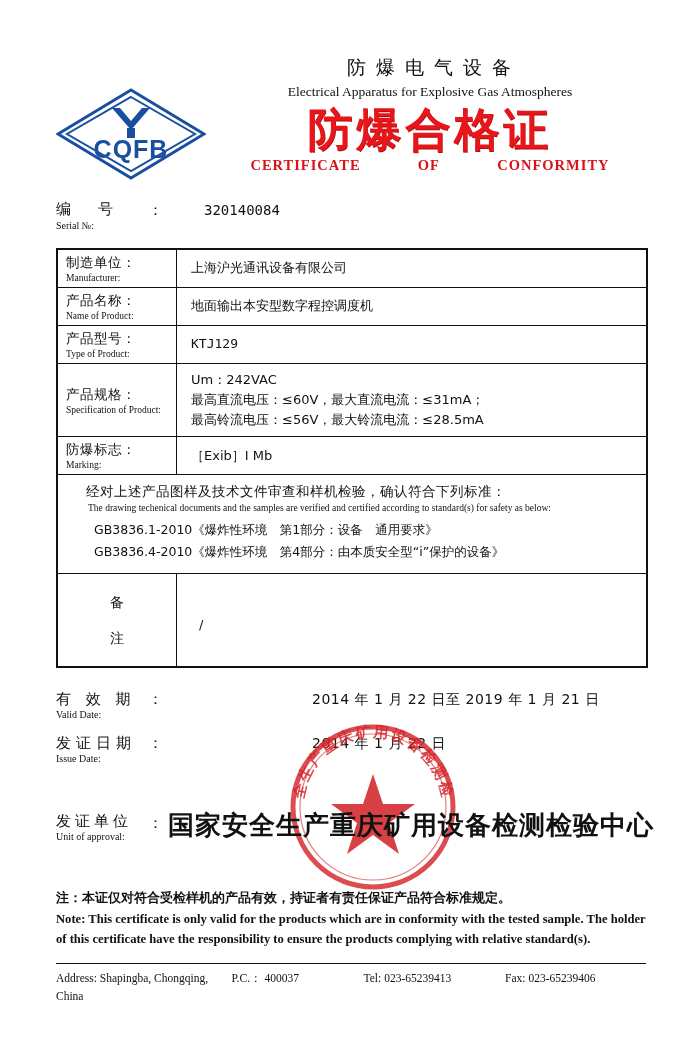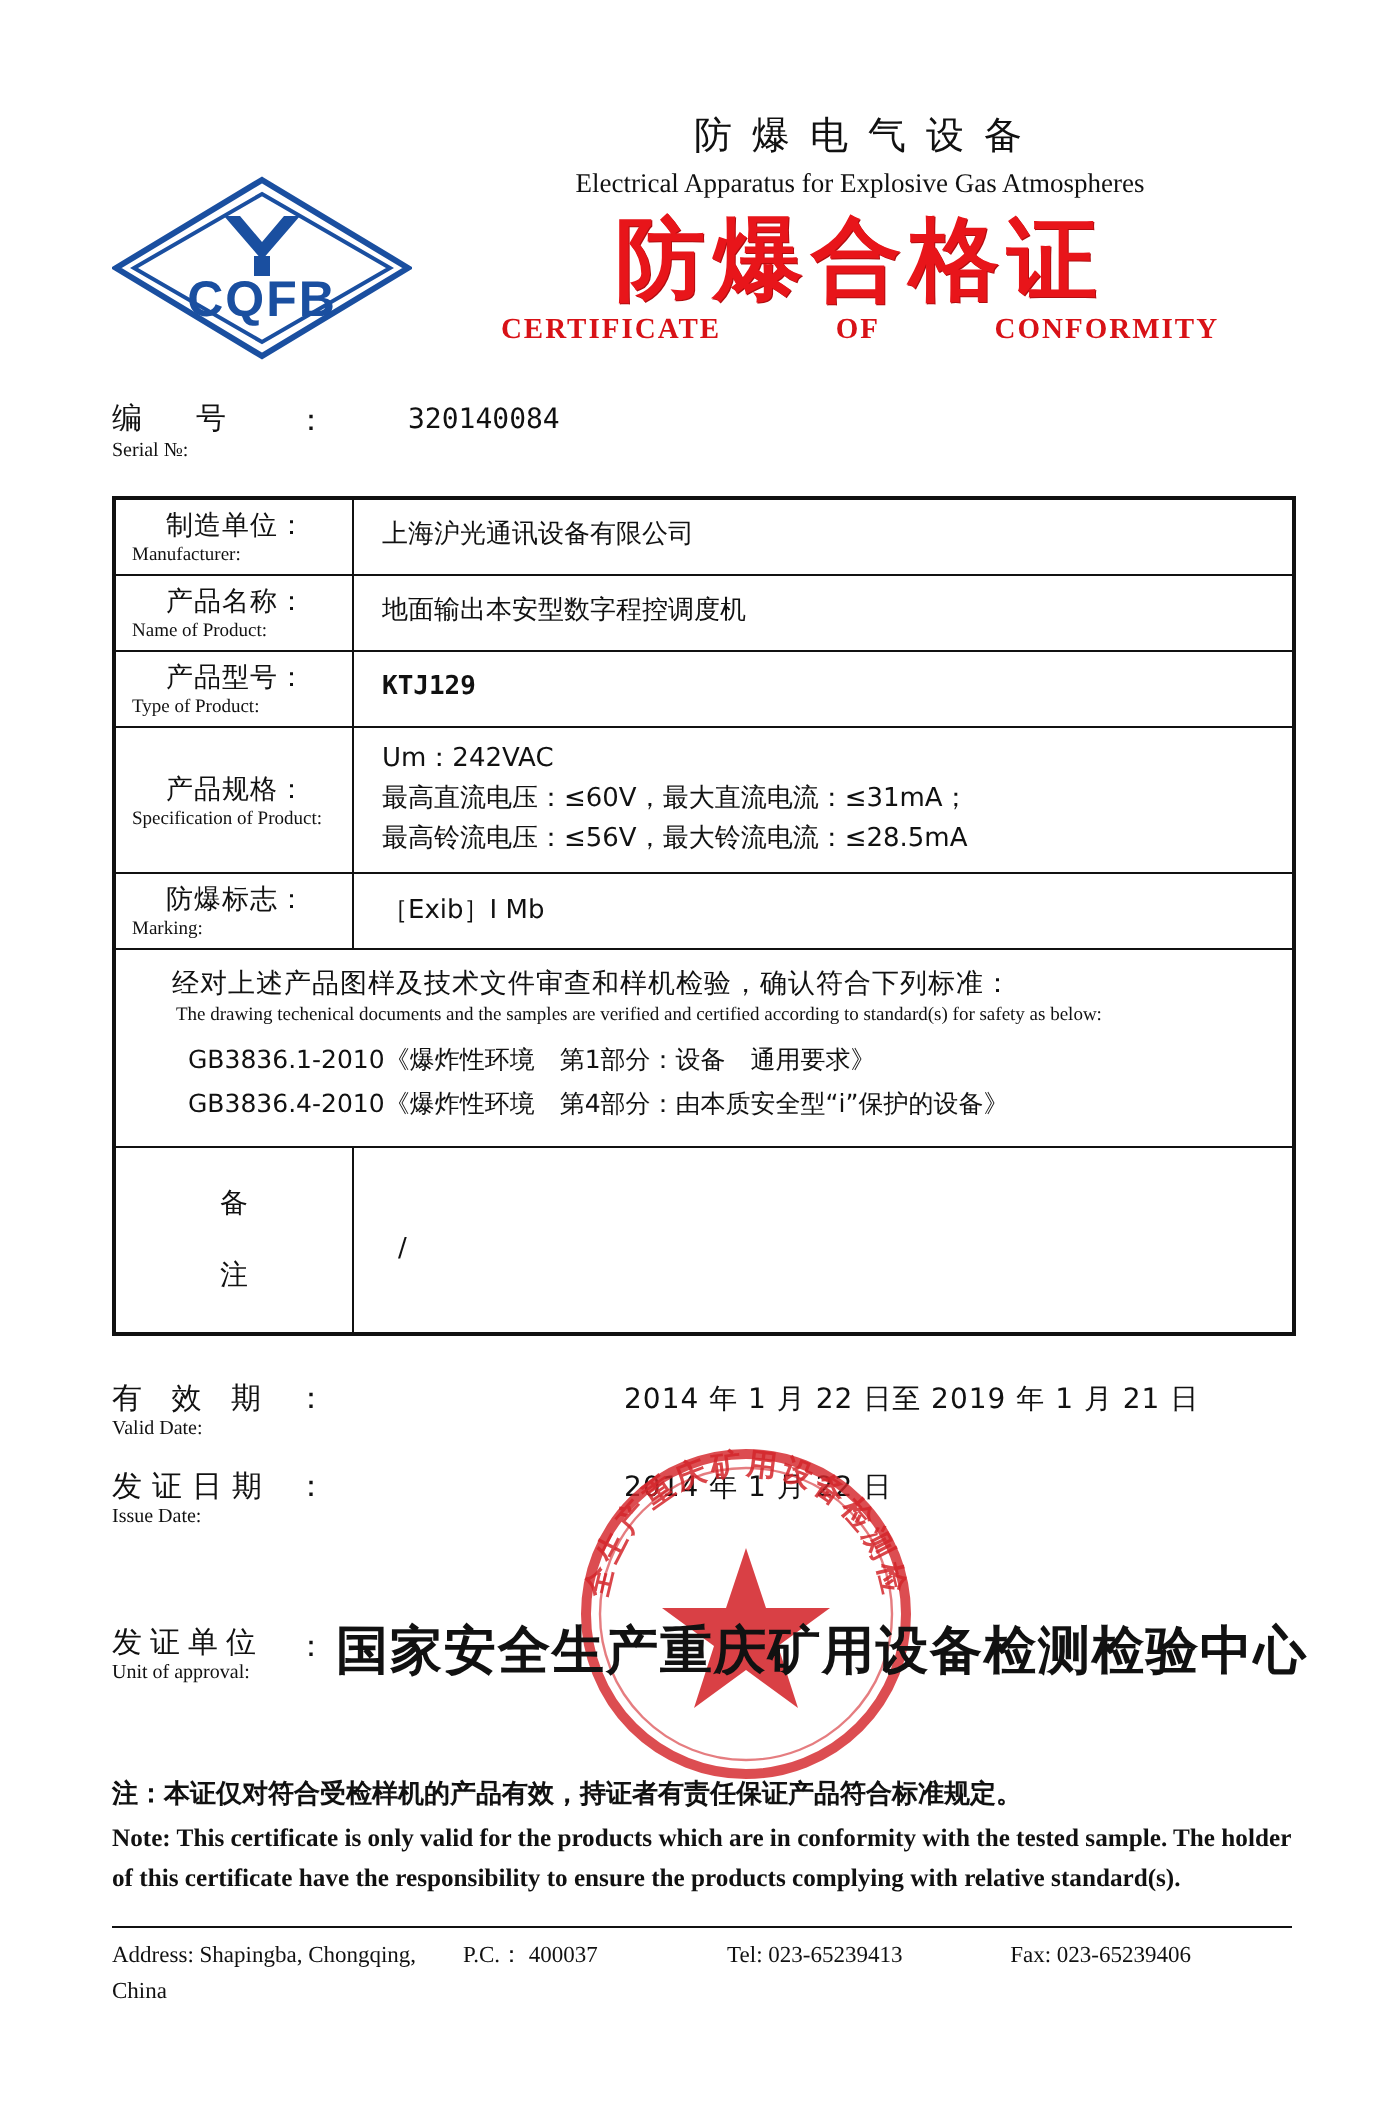--- a/index.html
+++ b/index.html
@@ -139,38 +139,36 @@
   .lbl-cell {
     width: 104px;
     padding: 4px 6px 4px 8px !important;
     vertical-align: middle;
   }
   .lbl-cn {
     font-family: "DejaVu Sans", sans-serif;
     font-size: 13.5px;
     letter-spacing: 0.5px;
     white-space: nowrap;
-    text-align: center;
   }
   .lbl-en {
     font-family: "Liberation Serif", serif;
     font-size: 9.5px;
     margin-top: 1px;
     white-space: nowrap;
   }
   .val-cell {
     padding: 6px 0 6px 14px !important;
     font-family: "DejaVu Sans", sans-serif;
     font-size: 13px;
     line-height: 1.55;
   }
   .val-mono {
     font-family: "DejaVu Sans Mono", monospace;
     font-size: 13px;
-    font-weight: bold;
   }
 
   
   .std-cell {
     padding: 8px 10px 10px 14px !important;
   }
   .std-line1 {
     font-family: "DejaVu Sans", sans-serif;
     font-size: 13.5px;
     letter-spacing: 0.5px;

